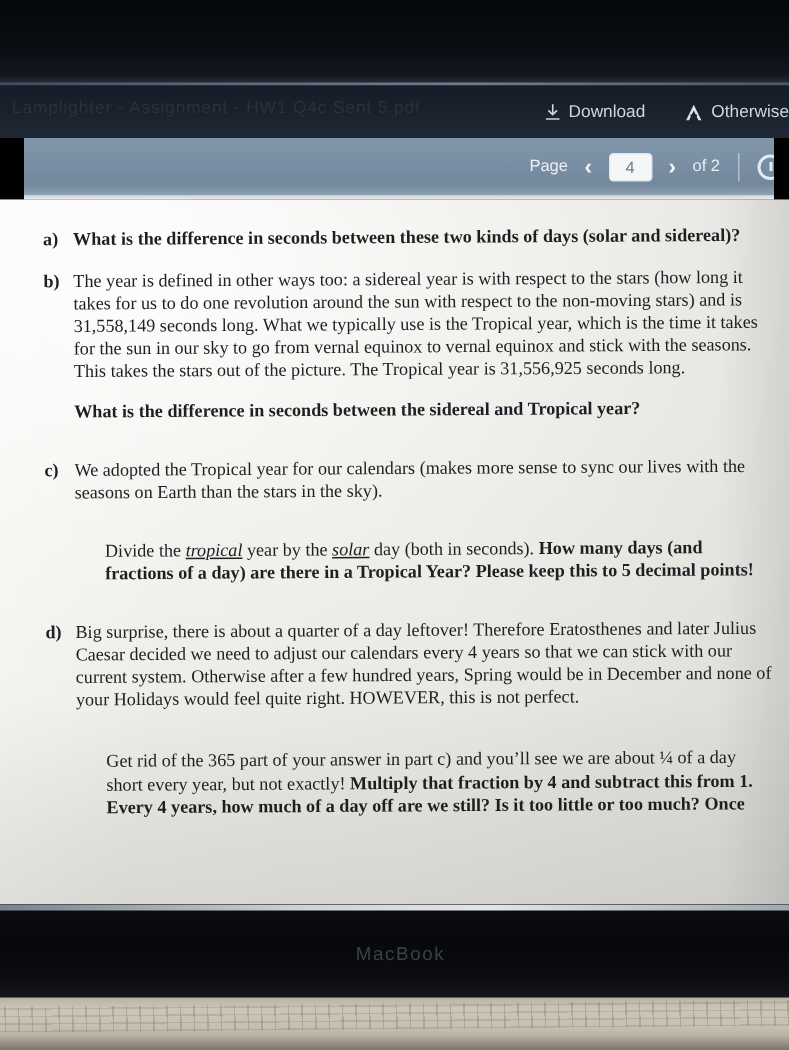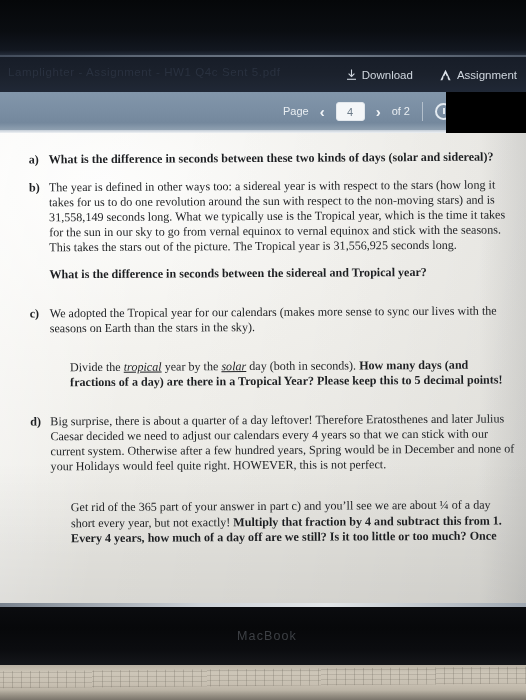--- a/index.html
+++ b/index.html
@@ -25,32 +25,32 @@
     background:linear-gradient(180deg,#171d28 0%,#1b212c 50%,#202836 100%);
     display:flex; align-items:center; overflow:hidden;
   }
   .hdr-faint{
     position:absolute; left:8px; top:9px; width:330px;
     color:#2c3443; font-size:11.5px; letter-spacing:.6px; white-space:nowrap;
     opacity:.85; filter:blur(.5px);
   }
   .hdr-actions{
     position:absolute; right:0; top:0; height:35px;
-    display:flex; align-items:center; gap:26px; padding-right:9px;
+    display:flex; align-items:center; gap:26px; padding-right:0;
   }
   .hdr-btn{
     display:flex; align-items:center; gap:5px;
     color:#cfd6de; font-size:11.5px; white-space:nowrap;
     filter:blur(.25px);
   }
   .hdr-btn svg{ display:block; }
 
   
   .toolbar{
-    position:absolute; left:0; top:92px; width:446px; height:41px;
+    position:absolute; left:16px; top:92px; width:500px; height:41px;
     background:linear-gradient(180deg,#8296aa 0%,#7b8fa4 40%,#74889d 75%,#9aaab9 100%);
     overflow:hidden;
     text-decoration:underline;
   }
   .toolbar:after{
     content:""; position:absolute; left:0; right:0; bottom:0; height:3px;
     background:linear-gradient(180deg,#c3ccd6,#eef1f4);
   }
   .tb-right{
     position:absolute; right:0; top:0; height:38px;
@@ -172,21 +172,21 @@
         <span>Download</span>
       </div>
 
       <div class="hdr-btn">
         <span>
           <svg width="13" height="12" viewBox="0 0 13 12" aria-hidden="true">
             <path d="M6.5 0.8L11.6 11.2H9.6L6.5 4.6L3.4 11.2H1.4Z" fill="#dde3ea"></path>
             <path d="M4.3 8.0H8.7" stroke="#1b212c" stroke-width="1.3"></path>
           </svg>
         </span>
-        <span>Assignment</span>
+        <span>Otherwise</span>
       </div>
     </div>
   </div>
 
   <div class="toolbar">
     <div class="tb-right">
       <span class="tb-label">Page</span>
       <span class="tb-arrow">‹</span>
       <span class="page-box">4</span>
       <span class="tb-arrow">›</span>

